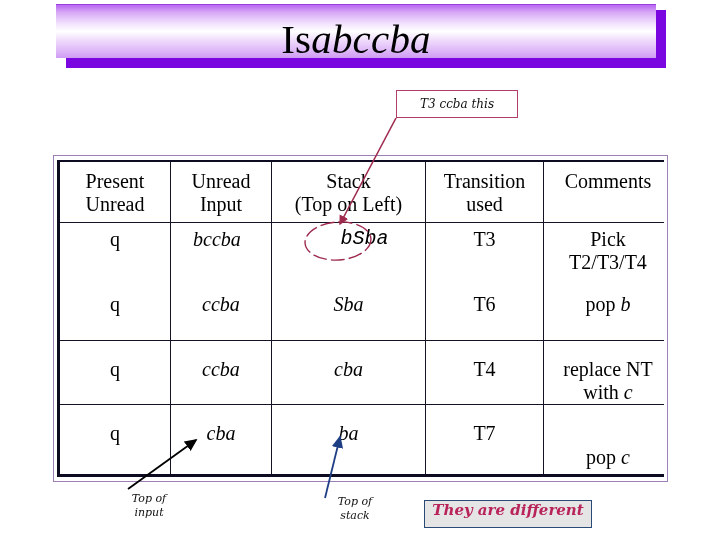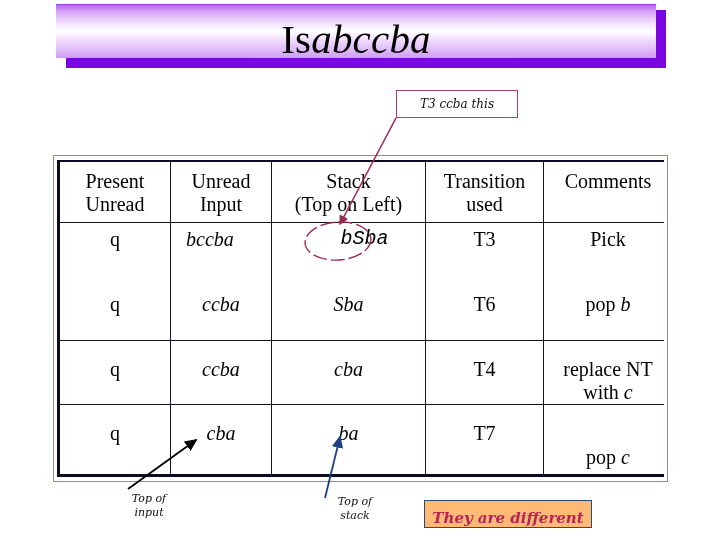--- a/index.html
+++ b/index.html
@@ -126,28 +126,28 @@
   
   #diff-callout {
     position: absolute;
     left: 424px;
     top: 500px;
     width: 168px;
     height: 28px;
     border: 1px solid #2b4a78;
     box-sizing: border-box;
     display: flex;
-    align-items: flex-end;
+    align-items: flex-start;
     justify-content: center;
     font-style: italic;
     font-weight: bold;
     font-size: 15px;
     font-family: "DejaVu Serif", "Liberation Serif", serif;
     color: #b8235a;
-    background: #fdba74;
+    background: #e5e5e5;
   }
 
   
   .bot-label {
     position: absolute;
     text-align: center;
     font-style: italic;
     font-size: 11px;
     font-family: "DejaVu Serif", "Liberation Serif", serif;
     line-height: 1.25;
@@ -205,31 +205,32 @@
     <div>Transition</div>
     <div>used</div>
   </div>
   <div class="cell hdr" style="left:484px; top:8px;  width:128px;">
     <div>Comments</div>
   </div>
 
   <div class="cell" style="left:0px;   top:66px; width:110px;">
     <span>q</span>
   </div>
-  <div class="cell" style="left:100px; top:66px; width:100px;">
+  <div class="cell" style="left:107px; top:66px; width:100px;">
     <span class="it">bccba</span>
   </div>
   <div class="cell" style="left:228px; top:66px; width:153px;font-family:Liberation Mono, monospace;">
     <span class="it">bSba</span>
   </div>
   <div class="cell" style="left:366px; top:66px; width:117px;">
     <span>T3</span>
   </div>
   <div class="cell" style="left:484px; top:66px; width:128px;">
     <div>Pick</div>
+    <div>T2/T3/T4</div>
   </div>
 
   <div class="cell" style="left:0px;   top:131px; width:110px;">
     <span>q</span>
   </div>
   <div class="cell" style="left:111px; top:131px; width:100px;">
     <span class="it">ccba</span>
   </div>
   <div class="cell" style="left:212px; top:131px; width:153px;">
     <span class="it">Sba</span>

